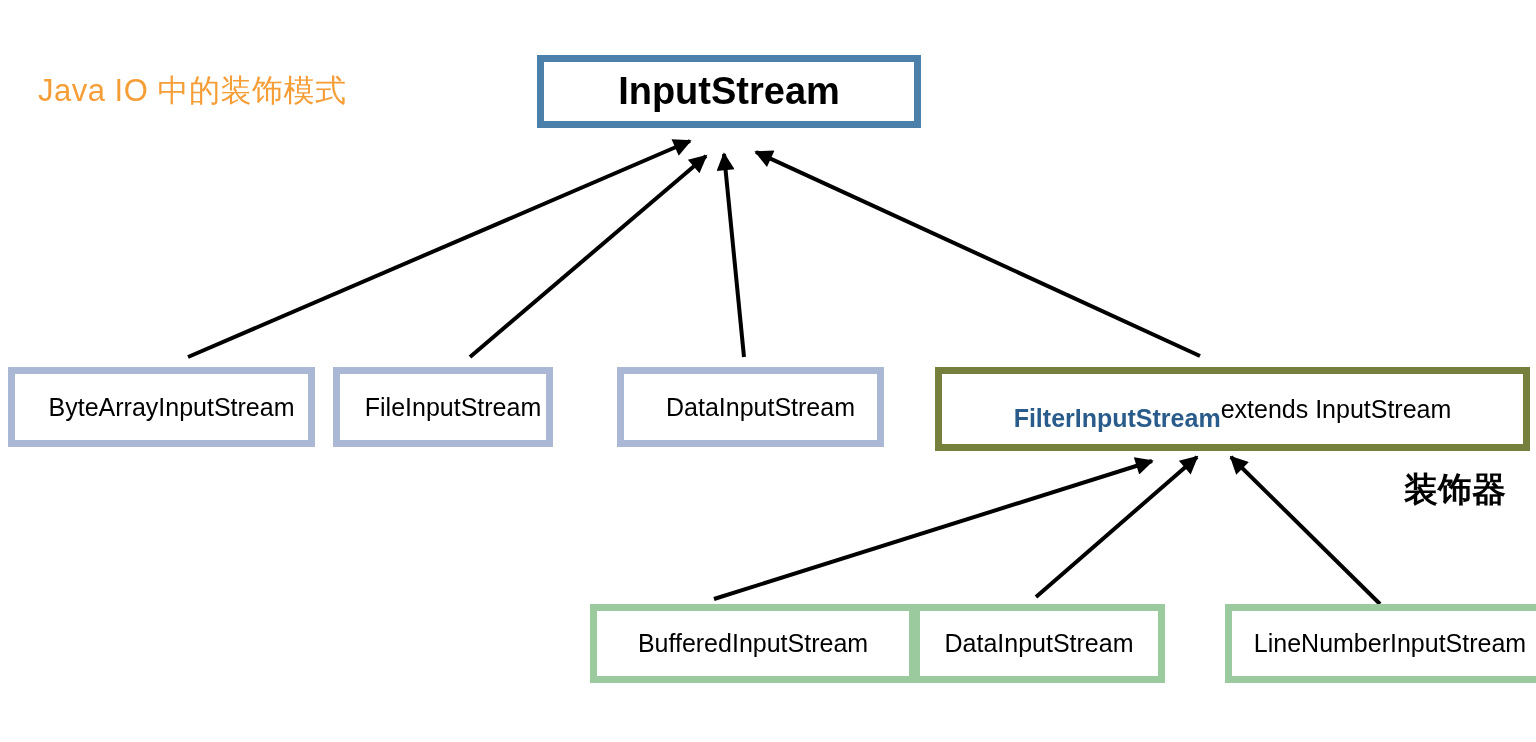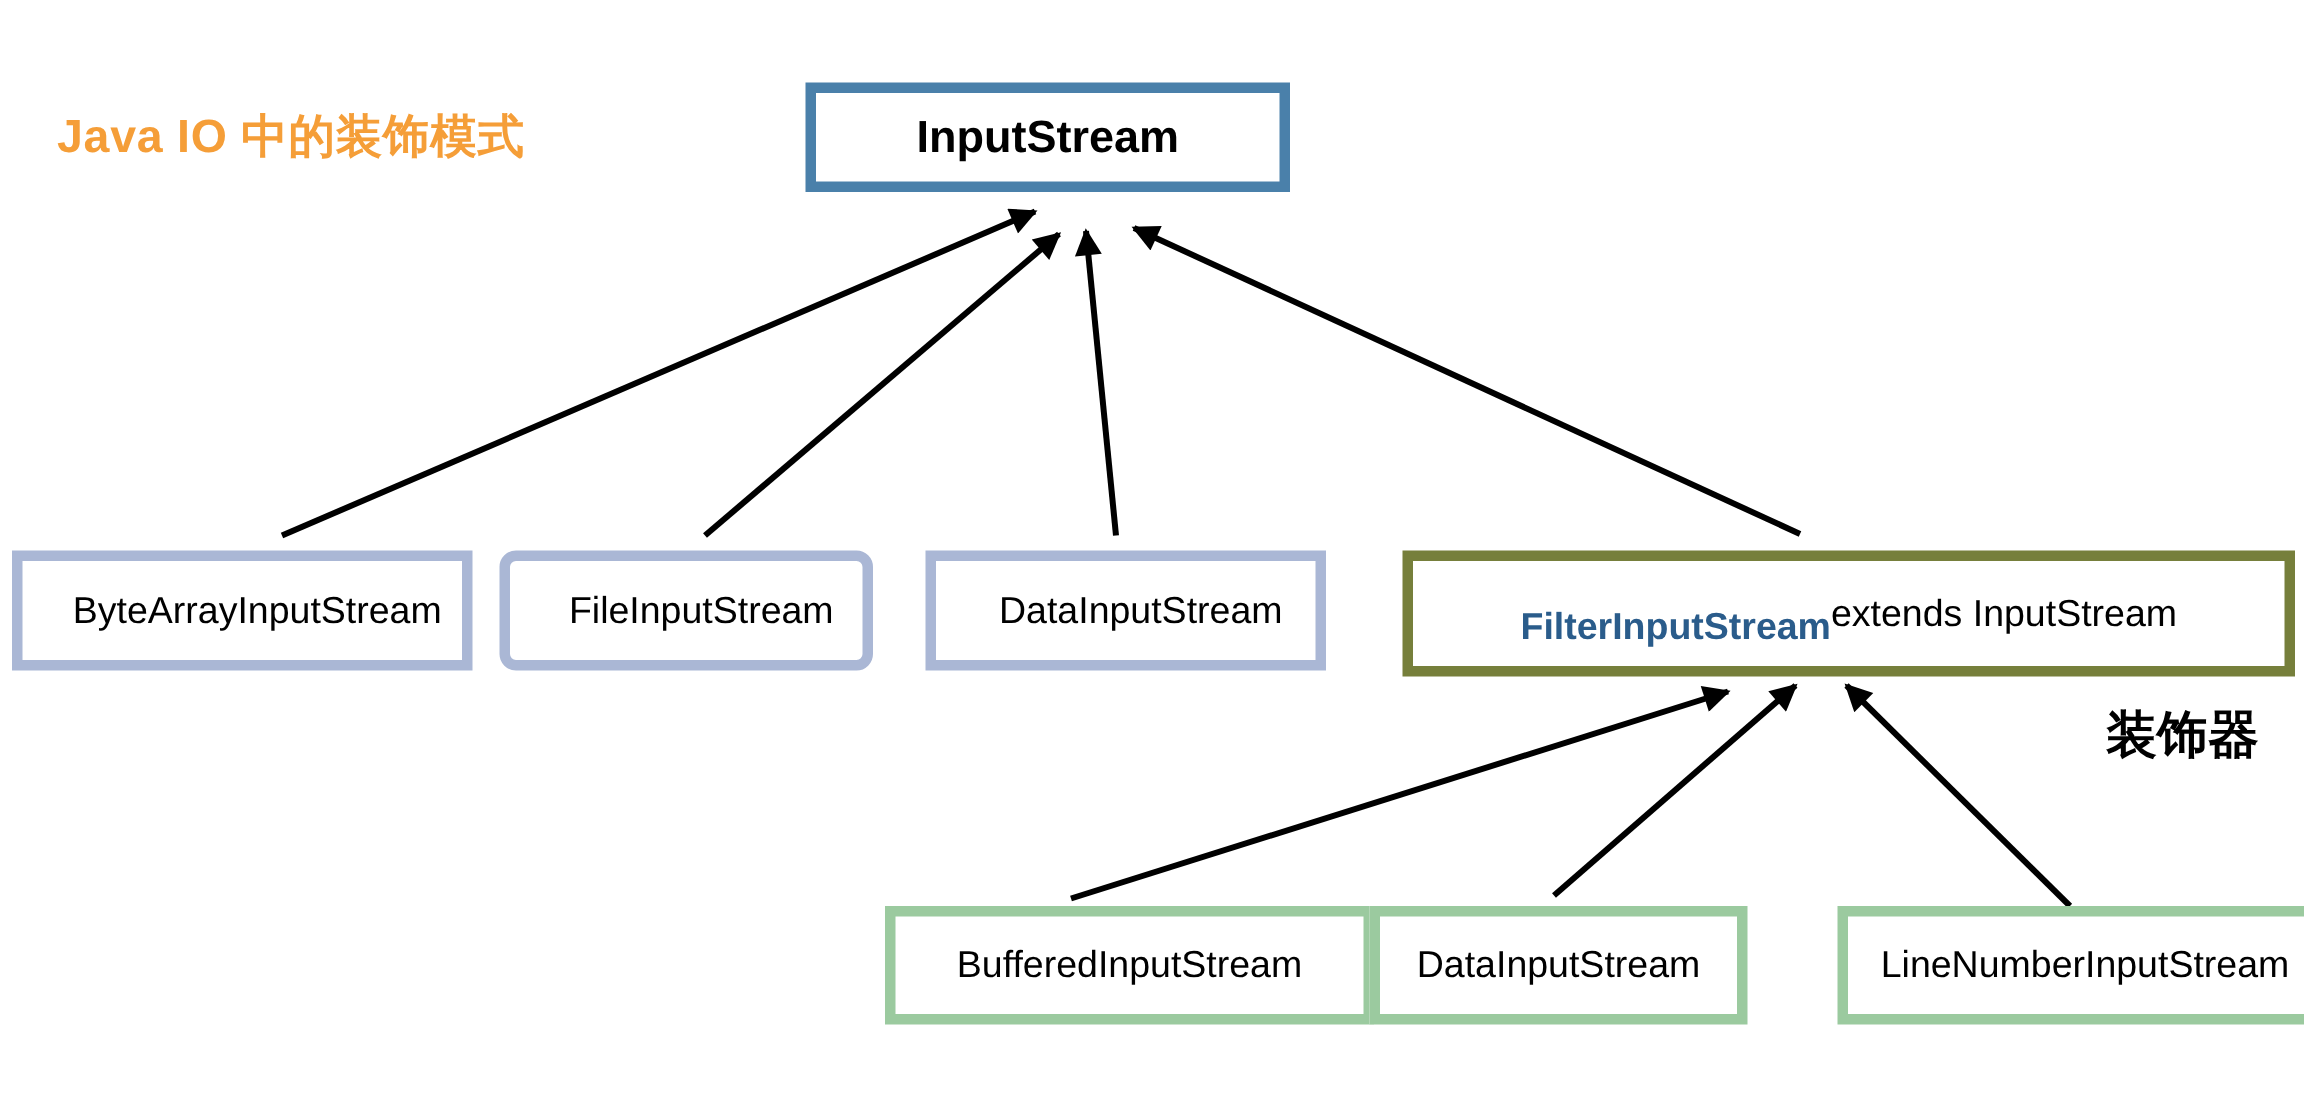--- a/index.html
+++ b/index.html
@@ -13,21 +13,21 @@
     height: 742px;
     background: #ffffff;
     overflow: hidden;
     font-family: "Liberation Sans", sans-serif;
   }
   .diagram-title {
     position: absolute;
     left: 38px;
     top: 70px;
     font-size: 31px;
-    font-weight: bold;
+    font-weight: normal;
     color: #F59E38;
     letter-spacing: 0.5px;
     white-space: nowrap;
   }
   .arrow-layer {
     position: absolute;
     left: 0;
     top: 0;
     width: 1536px;
     height: 742px;
@@ -40,34 +40,34 @@
     display: flex;
     align-items: center;
     justify-content: center;
     font-size: 25px;
     color: #000000;
     white-space: nowrap;
   }
   .root-box {
     left: 537px;
     top: 55px;
-    width: 323px;
+    width: 384px;
     height: 73px;
     border: 7px solid #4A80AA;
-    font-size: 30px;
+    font-size: 38px;
     font-weight: bold;
   }
   .sub-blue {
     top: 367px;
     height: 80px;
     border: 7px solid #AAB7D5;
     padding-left: 20px;
   }
   .box-bytearray { left: 8px;   width: 307px; }
-  .box-file      { left: 333px; width: 249px; border-radius: 11px; }
+  .box-file      { left: 333px; width: 220px; }
   .box-piped     { left: 617px; width: 267px; }
   .filter-box {
     left: 935px;
     top: 367px;
     width: 595px;
     height: 84px;
     border: 7px solid #767F3B;
   }
   .filter-class-name {
     font-weight: bold;

